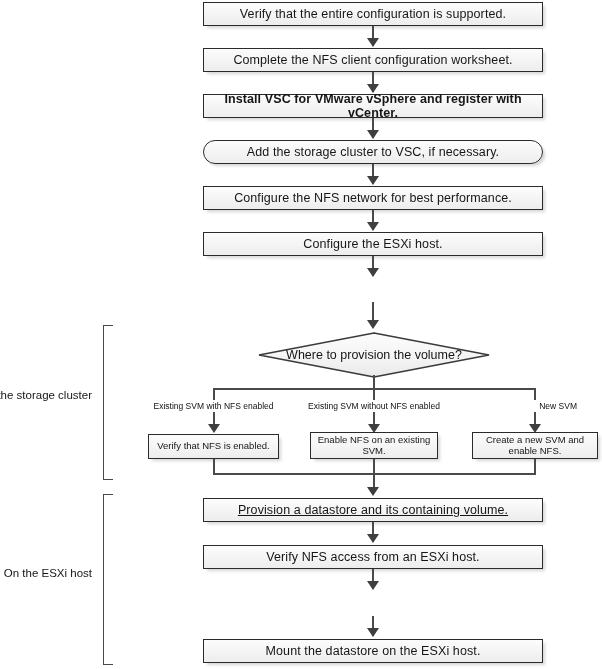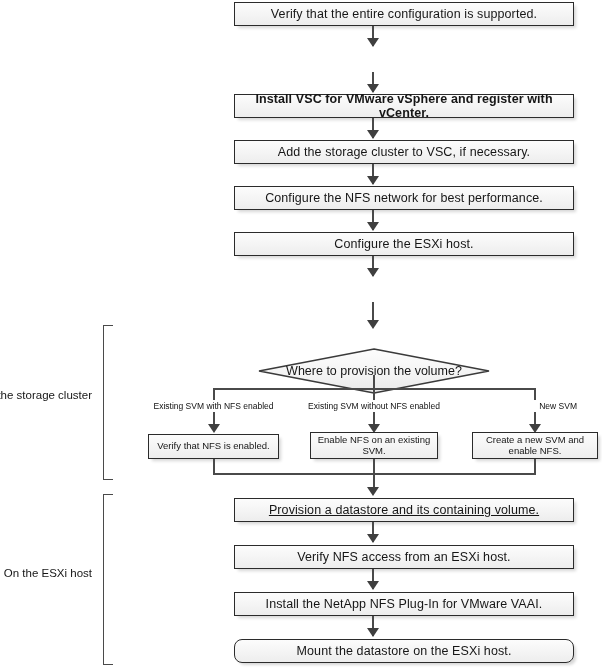--- a/index.html
+++ b/index.html
@@ -33,36 +33,35 @@
     text-align: center;
     line-height: 1.15;
     color: #161616;
   }
   .node.main {
     left: 203px;
     width: 340px;
     height: 24px;
     font-size: 12.5px;
     letter-spacing: 0.1px;
-    margin-left: 31px;
   }
   .node.branch {
     height: 25px;
     font-size: 9.5px;
     padding: 0 4px;
   }
   .node.branch.two-line {
     height: 27px;
   }
 
   
   .diamond-wrap {
     position: absolute;
     left: 258px;
-    top: 348px;
+    top: 332px;
     width: 232px;
     height: 46px;
     text-align: right;
   }
   .diamond-shape {
     position: absolute;
     inset: 0;
     background: linear-gradient(180deg, #fdfdfd 0%, #f3f3f3 60%, #e9e9e9 100%);
     clip-path: polygon(50% 0%, 100% 50%, 50% 100%, 0% 50%);
     filter: drop-shadow(2px 2px 2px rgba(0,0,0,0.18));
@@ -135,30 +134,33 @@
 <body>
 
 <div id="canvas">
 
   <div class="node main" style="top:2px;">
       <span>Verify that the entire configuration is supported.</span>
     </div>
   <div class="vline" style="left:372px; top:26px; height:20px;"></div>
   <div class="arrow-head" style="left:367px; top:38px;"></div>
 
+  <div class="node main" style="top:48px;">
+      <span>Complete the NFS client configuration worksheet.</span>
+    </div>
   <div class="vline" style="left:372px; top:72px; height:20px;"></div>
   <div class="arrow-head" style="left:367px; top:84px;"></div>
 
   <div class="node main" style="top:94px;font-weight:bold;">
       <span>Install VSC for VMware vSphere and register with vCenter.</span>
     </div>
   <div class="vline" style="left:372px; top:118px; height:20px;"></div>
   <div class="arrow-head" style="left:367px; top:130px;"></div>
 
-  <div class="node main" style="top:140px;">
+  <div class="node main" style="top:140px;border-radius:12px;">
       <span>Add the storage cluster to VSC, if necessary.</span>
     </div>
   <div class="vline" style="left:372px; top:164px; height:20px;"></div>
   <div class="arrow-head" style="left:367px; top:176px;"></div>
 
   <div class="node main" style="top:186px;">
       <span>Configure the NFS network for best performance.</span>
     </div>
   <div class="vline" style="left:372px; top:210px; height:20px;"></div>
   <div class="arrow-head" style="left:367px; top:222px;"></div>
@@ -222,27 +224,24 @@
     </div>
   <div class="vline" style="left:372px; top:522px; height:20px;"></div>
   <div class="arrow-head" style="left:367px; top:534px;"></div>
 
   <div class="node main" style="top:545px;align-items:center;">
       <span>Verify NFS access from an ESXi host.</span>
     </div>
   <div class="vline" style="left:372px; top:569px; height:20px;"></div>
   <div class="arrow-head" style="left:367px; top:581px;"></div>
 
-  <div class="node main" style="top:592px;">
-      <span>Install the NetApp NFS Plug-In for VMware VAAI.</span>
-    </div>
   <div class="vline" style="left:372px; top:616px; height:20px;"></div>
   <div class="arrow-head" style="left:367px; top:628px;"></div>
 
-  <div class="node main" style="top:639px;border-radius:8px;">
+  <div class="node main" style="top:639px;">
       <span>Mount the datastore on the ESXi host.</span>
     </div>
 
   <div class="bracket" style="top:325px; height:155px;"></div>
   <div class="phase-label" style="top:388px;">On the storage cluster</div>
 
   <div class="bracket" style="top:494px; height:171px;"></div>
   <div class="phase-label" style="top:566px;">On the ESXi host</div>
 
 </div>

